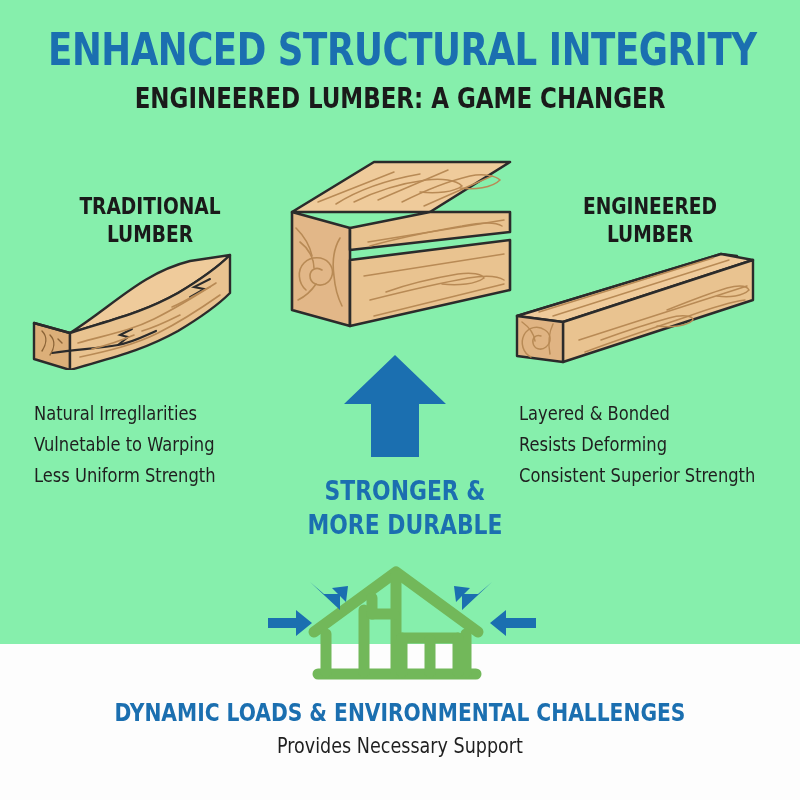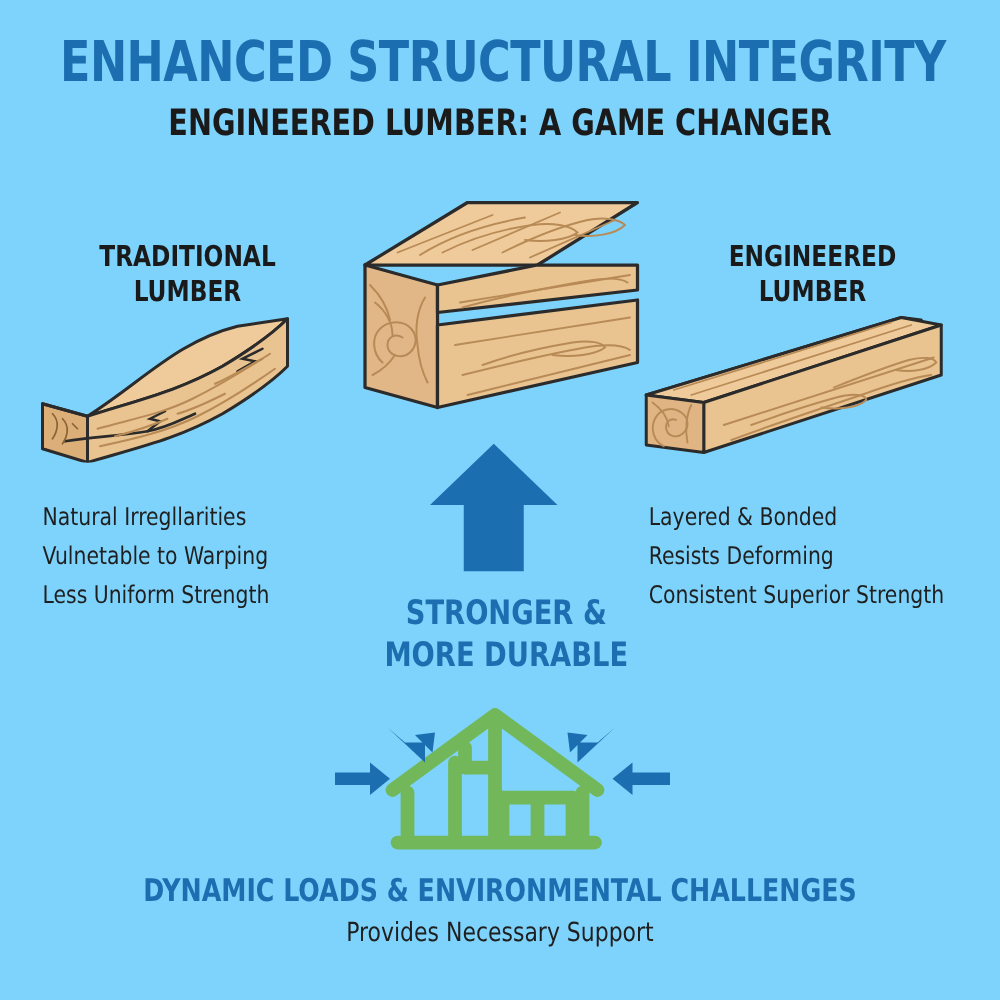--- a/index.html
+++ b/index.html
@@ -9,22 +9,22 @@
   body {
     width: 800px;
     height: 800px;
     background: #fdfdfd;
     font-family: "Liberation Sans", sans-serif;
     overflow: hidden;
   }
   .infographic {
     position: relative;
     width: 800px;
-    height: 800px;
-    background: #7dd3fc;
+    height: 644px;
+    background: #86efac;
   }
 
   
   .title {
     position: absolute;
     top: 26px;
     left: 0;
     width: 800px;
     text-align: center;
     font-family: "Liberation Sans Narrow", "DejaVu Sans Condensed", "Liberation Sans", sans-serif;

